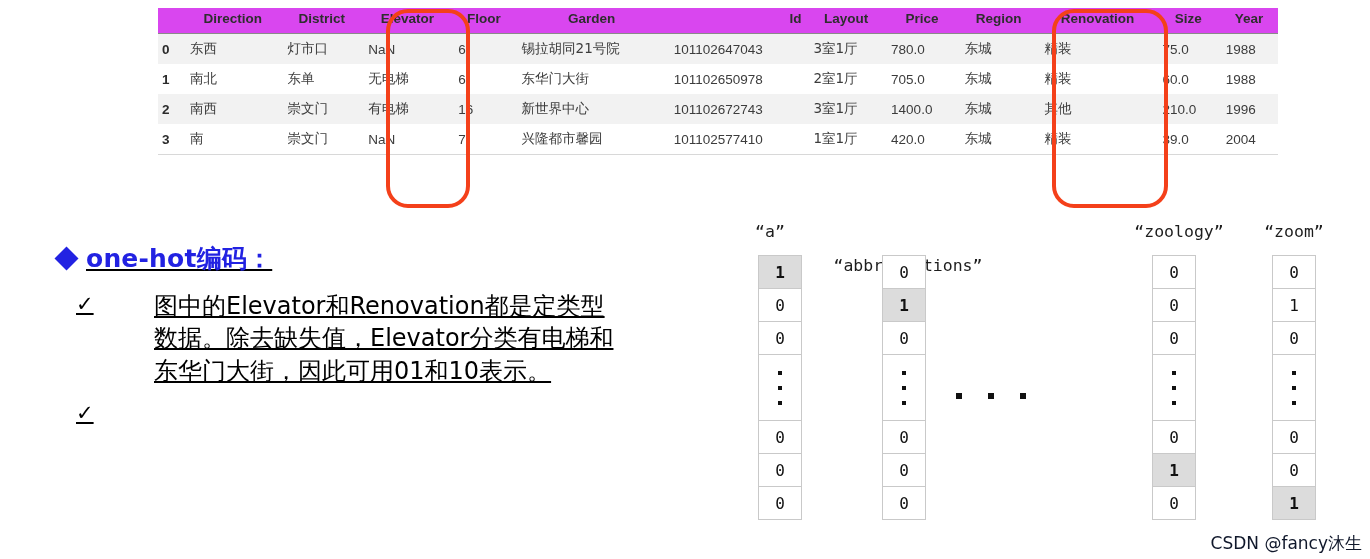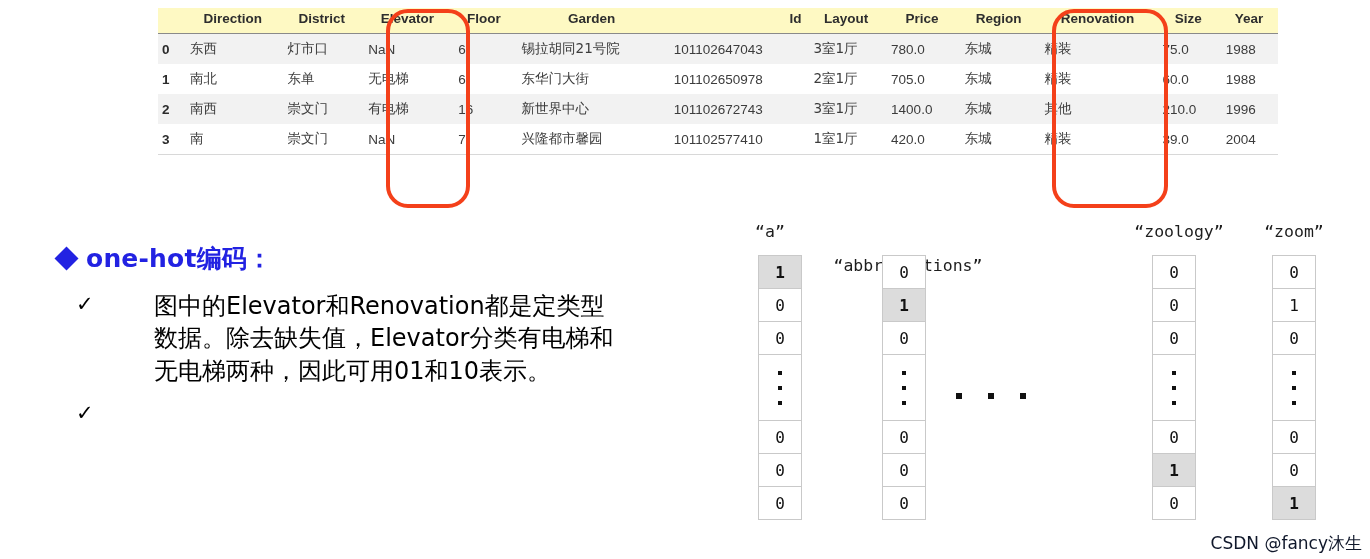--- a/index.html
+++ b/index.html
@@ -28,21 +28,21 @@
     color: #3c3c3c;
     font-family: "Liberation Sans", sans-serif;
   }
   #df-table thead th {
     font-weight: bold;
     color: #2e2e2e;
     padding: 3px 6px 7px 6px;
     text-align: right;
     white-space: nowrap;
     border-bottom: 1.6px solid #8a8a8a;
-    background: #fef9c3;
+    background: #d946ef;
     font-size: 13.5px;
   }
   #df-table thead th.ctr { text-align: center; }
   #df-table thead th.idxh { width: 26px; }
   #df-table tbody td {
     padding: 6px 6px;
     text-align: left;
     white-space: nowrap;
     border: none;
   }
@@ -65,20 +65,21 @@
     pointer-events: none;
   }
   #hl-elevator { left: 386px; top: 9px; width: 84px; height: 199px; }
   #hl-renovation { left: 1052px; top: 9px; width: 116px; height: 199px; }
 
   
   #explain {
     position: absolute;
     left: 0; top: 238px;
     width: 740px;
+    text-decoration: underline;
   }
   #heading {
     display: flex;
     align-items: center;
     gap: 11px;
     margin-left: 58px;
     color: #2222e2;
     font-weight: bold;
     font-size: 25px;
     letter-spacing: 0.2px;
@@ -277,21 +278,21 @@
   <div id="heading">
     <span class="diamond"></span>
     <span>one-hot编码：</span>
   </div>
   <div id="bullet-list">
       <div class="bullet">
         <span class="tick">✓</span>
         <span class="btext">
           <span class="ln">图中的Elevator和Renovation都是定类型</span>
           <span class="ln">数据。除去缺失值，Elevator分类有电梯和</span>
-          <span class="ln">无电梯两种，因此可用01和10表示。</span>
+          <span class="ln">东华门大街，因此可用01和10表示。</span>
         </span>
       </div>
       <div class="bullet">
         <span class="tick">✓</span>
         <span class="btext">
         </span>
       </div>
     </div>
 </div>
 

